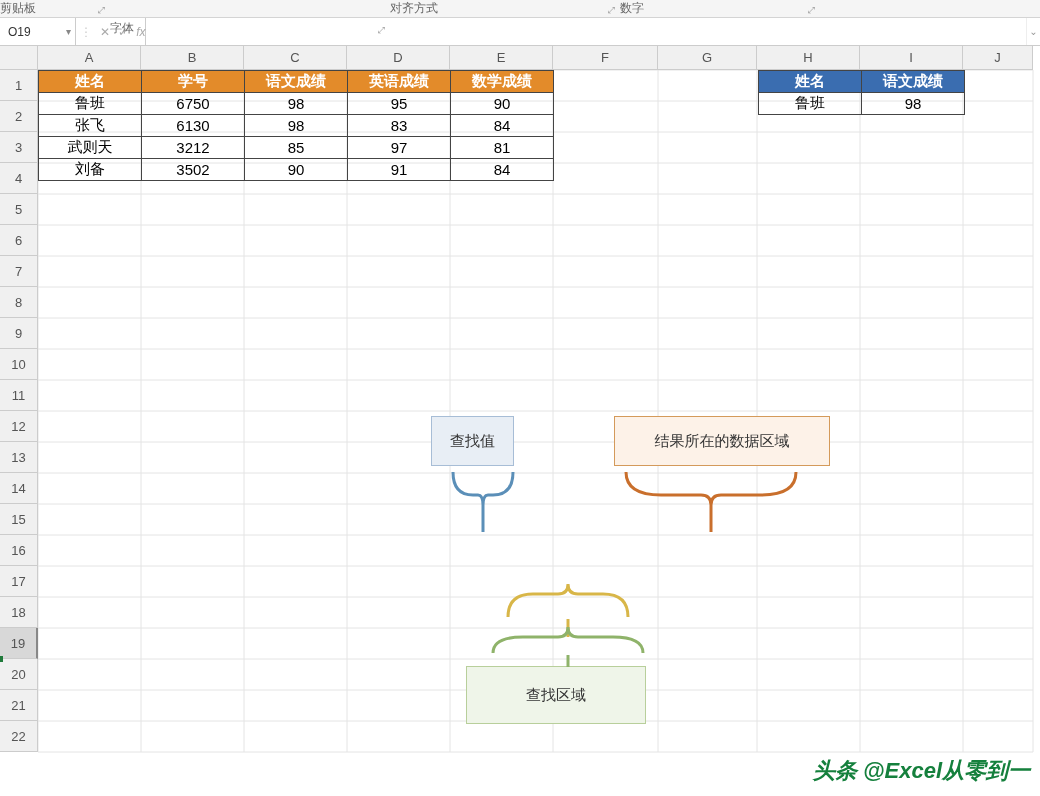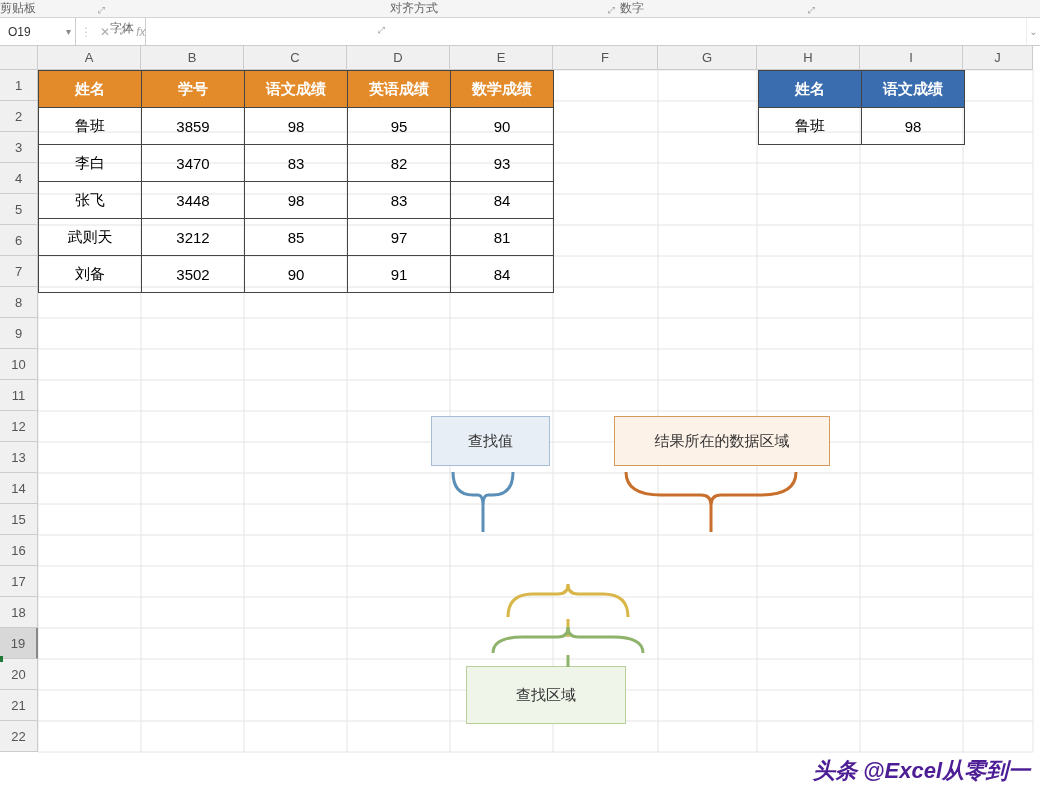--- a/index.html
+++ b/index.html
@@ -30,21 +30,21 @@
   .col-header { background:#f0f0f0; border-right:1px solid #ccc; border-bottom:1px solid #ccc; display:flex; align-items:center; justify-content:center; color:#555; font-size:13px; }
   .row-headers { position:absolute; left:0; top:24px; width:38px; }
   .row-header { background:#f0f0f0; border-right:1px solid #ccc; border-bottom:1px solid #ccc; display:flex; align-items:center; justify-content:center; color:#555; font-size:13px; height:31px; }
   .row-header.sel { background:#d8d8d8; border-right:2px solid #888; }
 
   .cells { position:absolute; left:38px; top:24px; }
   .cells svg { position:absolute; left:0; top:0; pointer-events:none; }
 
   
   .data-table { position:absolute; border-collapse: collapse; font-size:15px; }
-  .data-table th, .data-table td { border:1px solid #444; text-align:center; height:37px; font-weight:normal; }
+  .data-table th, .data-table td { border:1px solid #444; text-align:center; height:22px; font-weight:normal; }
   .data-table th { color:#fff; font-weight:bold; }
   .th-orange { background:#e38b2a; }
   .th-blue { background:#3a6db0; }
   .colA { width:103px; }
   .colB { width:103px; }
   .colC { width:103px; }
   .colD { width:103px; }
   .colE { width:103px; }
 
   
@@ -53,21 +53,21 @@
   .anno-orange { background:#fdf2e8; border-color:#d49a5a; color:#333; }
   .anno-green { background:#eff5e9; border-color:#b8cf9b; color:#333; }
 
   
   .formula-text { position:absolute; font-size:38px; color:#1a1a1a; font-family: Arial, sans-serif; letter-spacing:0px; }
 
   
   svg.brace { position:absolute; overflow:visible; }
 
   
-  .watermark { position:absolute; right:10px; bottom:10px; font-size:22px; font-style:italic; color:#4c1d95; font-weight:bold;
+  .watermark { position:absolute; right:10px; bottom:10px; font-size:22px; font-style:italic; color:#15803d; font-weight:bold;
     text-shadow: -1px -1px 0 #fff, 1px -1px 0 #fff, -1px 1px 0 #fff, 1px 1px 0 #fff; }
 
   .active-cell { position:absolute; border:2px solid #1f7a3a; pointer-events:none; }
   .active-cell::after { content:""; position:absolute; right:-3px; bottom:-3px; width:6px; height:6px; background:#1f7a3a; }
 
 </style>
 </head>
 <body>
 
 <div class="ribbon-groups">
@@ -189,35 +189,28 @@
         <tbody>
           <tr>
             <th class="th-orange colA">姓名</th>
             <th class="th-orange colB">学号</th>
             <th class="th-orange colC">语文成绩</th>
             <th class="th-orange colD">英语成绩</th>
             <th class="th-orange colE">数学成绩</th>
           </tr>
           <tr>
             <td class="colA">鲁班</td>
-            <td class="colB">3859</td>
+            <td class="colB">6750</td>
             <td class="colC">98</td>
             <td class="colD">95</td>
             <td class="colE">90</td>
           </tr>
           <tr>
-            <td class="colA">李白</td>
-            <td class="colB">3470</td>
-            <td class="colC">83</td>
-            <td class="colD">82</td>
-            <td class="colE">93</td>
-          </tr>
-          <tr>
             <td class="colA">张飞</td>
-            <td class="colB">3448</td>
+            <td class="colB">6130</td>
             <td class="colC">98</td>
             <td class="colD">83</td>
             <td class="colE">84</td>
           </tr>
           <tr>
             <td class="colA">武则天</td>
             <td class="colB">3212</td>
             <td class="colC">85</td>
             <td class="colD">97</td>
             <td class="colE">81</td>
@@ -238,29 +231,29 @@
             <th class="th-blue" style="width:103px">姓名</th>
             <th class="th-blue" style="width:103px">语文成绩</th>
           </tr>
           <tr>
             <td>鲁班</td>
             <td>98</td>
           </tr>
         </tbody>
       </table>
 
-    <div class="anno anno-blue" style="left:393px; top:346px; width:119px; height:50px;">
+    <div class="anno anno-blue" style="left:393px; top:346px; width:83px; height:50px;">
       <span>查找值</span>
     </div>
 
     <div class="anno anno-orange" style="left:576px; top:346px; width:216px; height:50px;">
       <span>结果所在的数据区域</span>
     </div>
 
-    <div class="anno anno-green" style="left:428px; top:596px; width:160px; height:58px;">
+    <div class="anno anno-green" style="left:428px; top:596px; width:180px; height:58px;">
       <span>查找区域</span>
     </div>
 
 
     <svg class="brace" style="left:405px; top:400px;" width="80" height="65">
       <path d="M10 2 Q10 25 30 25 L35 25 Q40 25 40 35 Q40 25 45 25 L50 25 Q70 25 70 2
                M40 35 L40 62" fill="none" stroke="#5b8fb8" stroke-width="3"></path>
     </svg>
 
     <svg class="brace" style="left:578px; top:400px;" width="190" height="65">

